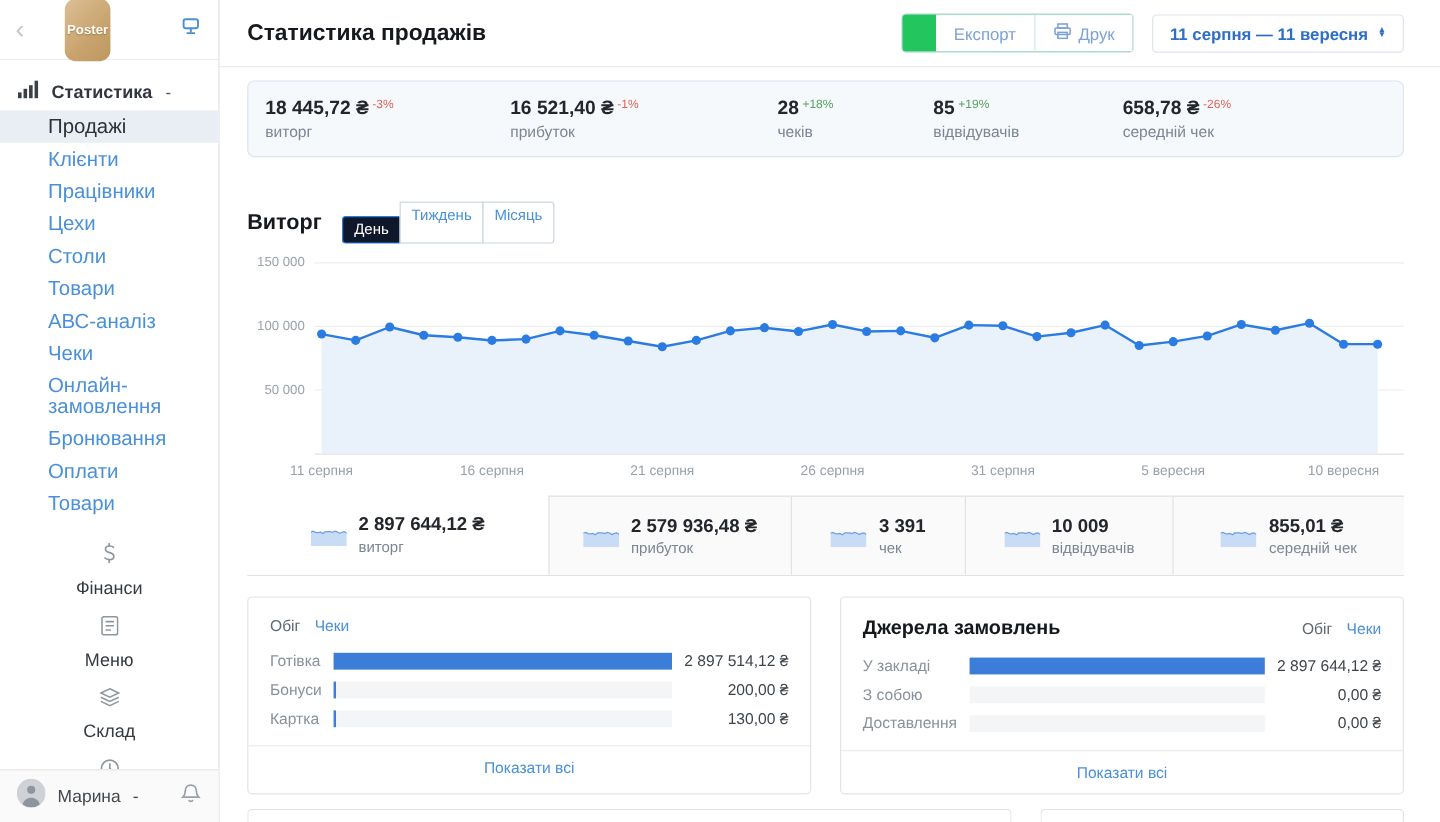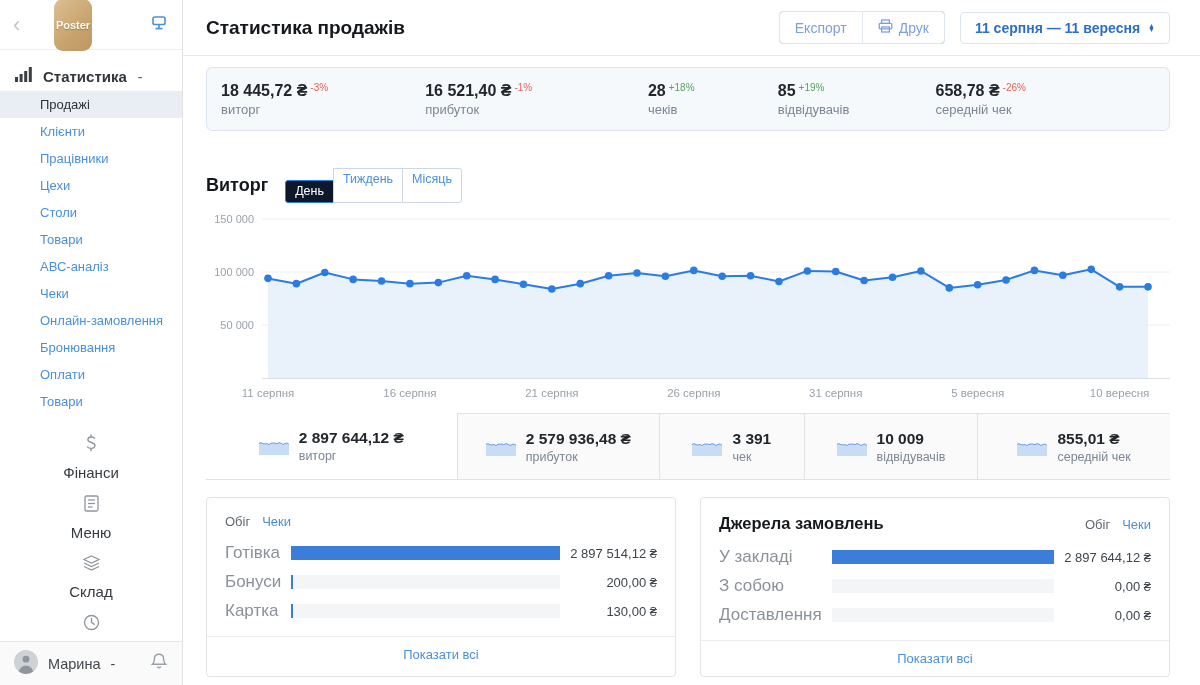--- a/index.html
+++ b/index.html
@@ -15,38 +15,38 @@
   .back-chevron { color:#c4c6c9; font-size:22px; line-height:1; cursor:pointer; width:18px; }
   .logo { width:38px; height:52px; border-radius:9px; margin-left:23px;
     background:linear-gradient(135deg,#dcc096 0%,#c8a36d 60%,#bd9760 100%);
     display:flex; align-items:center; justify-content:center;
     color:#fdfcf9; font-size:11px; font-weight:bold; text-shadow:0 1px 1px rgba(120,90,40,.5); }
   .term-icon { margin-left:auto; }
   .side-nav { flex:1; padding-top:12px; overflow:hidden; }
   .side-top { display:flex; align-items:center; gap:11px; padding:5px 15px; cursor:pointer; }
   .side-top .lbl { font-size:15px; font-weight:bold; color:#32363b; }
   .side-top .caret { color:#555; font-size:14px; }
-  .side-sub { padding:5px 16px 5px 40px; font-size:13px; color:#4a90d9; cursor:pointer; line-height:17px; }
+  .side-sub { padding:5px 16px 5px 40px; font-size:17px; color:#4a90d9; cursor:pointer; line-height:17px; }
   .side-sub.active { background:#e9eef4; color:#2e3238; }
   .side-sections { margin-top:12px; }
   .side-section { display:flex; align-items:center; gap:12px; padding:7px 15px; cursor:pointer;flex-direction:column; }
   .side-section .lbl { font-size:15px; color:#363b41; }
   .side-section .ic { width:17px; display:flex; justify-content:center; color:#8f979e; }
   .side-user { flex:0 0 44px; border-top:1px solid #e6e6e6; background:#fafafa;
     display:flex; align-items:center; padding:0 14px; gap:10px; }
   .side-user .uname { font-size:14.5px; color:#42474d; }
   .side-user .bell { margin-left:auto; cursor:pointer; }
 
   
   .main { flex:1; display:flex; flex-direction:column; overflow:hidden; }
   .main-head { height:56px; flex:0 0 56px; border-bottom:1px solid #eaeaea;
     display:flex; align-items:center; padding:0 30px 0 23px; }
   .page-title { font-size:19px; font-weight:bold; color:#15181c; }
   .head-controls { margin-left:auto; display:flex; gap:15px; align-items:center; }
-  .btn-group { display:flex; border:1px solid #dde5ef; border-radius:4px; overflow:hidden; background:#22c55e; }
+  .btn-group { display:flex; border:1px solid #dde5ef; border-radius:4px; overflow:hidden; background:#22c55e;padding-left:28px; }
   .btn-group .btn { padding:7px 15px; font-size:14px; color:#7da2d8; background:#fff;
     border:none; cursor:pointer; display:flex; align-items:center; gap:6px;
     font-family:inherit; }
   .btn-group .btn + .btn { border-left:1px solid #e4eaf2; }
   .date-btn { border:1px solid #dde5ef; border-radius:4px; background:#fff; cursor:pointer;
     padding:7px 14px; font-size:14px; font-weight:bold; color:#2d6fc6;
     display:flex; align-items:center; gap:8px; font-family:inherit; }
   .sorter { display:flex; flex-direction:column; line-height:4px; font-size:7px; color:#2d6fc6; }
 
   .content { padding:11px 30px 0 23px; flex:1; overflow:hidden; }
@@ -90,21 +90,21 @@
   
   .panels-row { display:flex; gap:24px; margin-top:17px; }
   .panel { flex:1; border:1px solid #e4e4e4; border-radius:4px; background:#fff; }
   .panel-head { display:flex; align-items:baseline; padding:16px 18px 12px; }
   .panel-title { font-size:16.5px; font-weight:bold; color:#15181c; flex:1; }
   .toggle { font-size:13px; display:flex; gap:12px; }
   .toggle .t-cur { color:#5f6770; }
   .toggle .t-link { color:#4a90d9; cursor:pointer; }
   .panel-rows { display:grid; grid-template-columns:max-content 1fr max-content;
     column-gap:10px; row-gap:9px; padding:2px 18px 15px; align-items:center; }
-  .bar-label { font-size:17px; color:#8a919b; }
+  .bar-label { font-size:13px; color:#8a919b; }
   .bar-track { height:14px; background:#f4f5f6; position:relative; }
   .bar-fill { position:absolute; left:0; top:0; bottom:0; background:#3b7dd8; }
   .bar-value { font-size:13px; color:#3f454c; text-align:right; min-width:86px; }
   .panel-foot { border-top:1px solid #ececec; text-align:center; padding:10px;
     font-size:13px; color:#4a90d9; cursor:pointer; }
 
   
   .bottom-row { display:flex; gap:24px; margin-top:12px; }
   .panel-cut { border:1px solid #e4e4e4; border-bottom:none; border-radius:4px 4px 0 0;
     background:#fff; height:60px; padding:22px 18px 0; }

